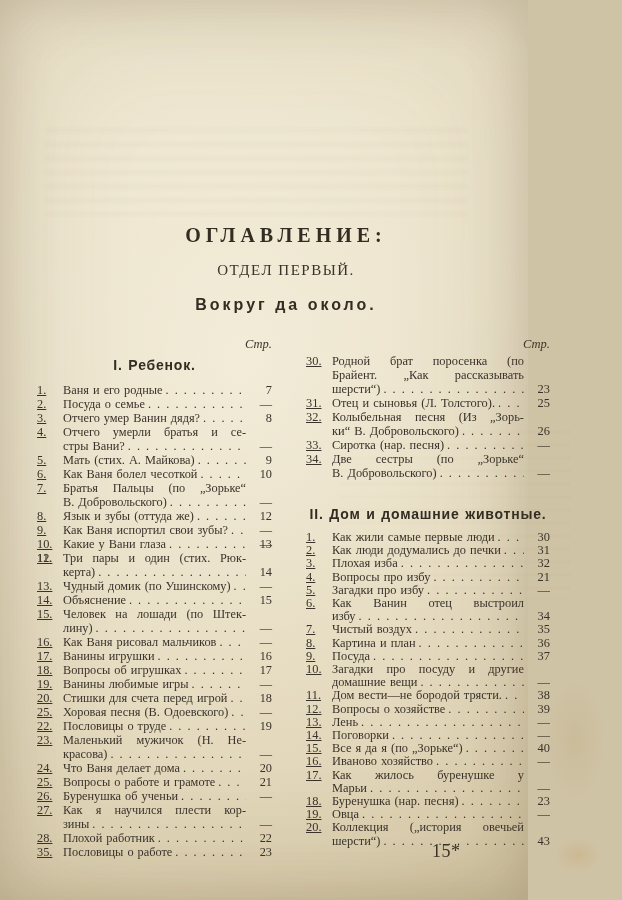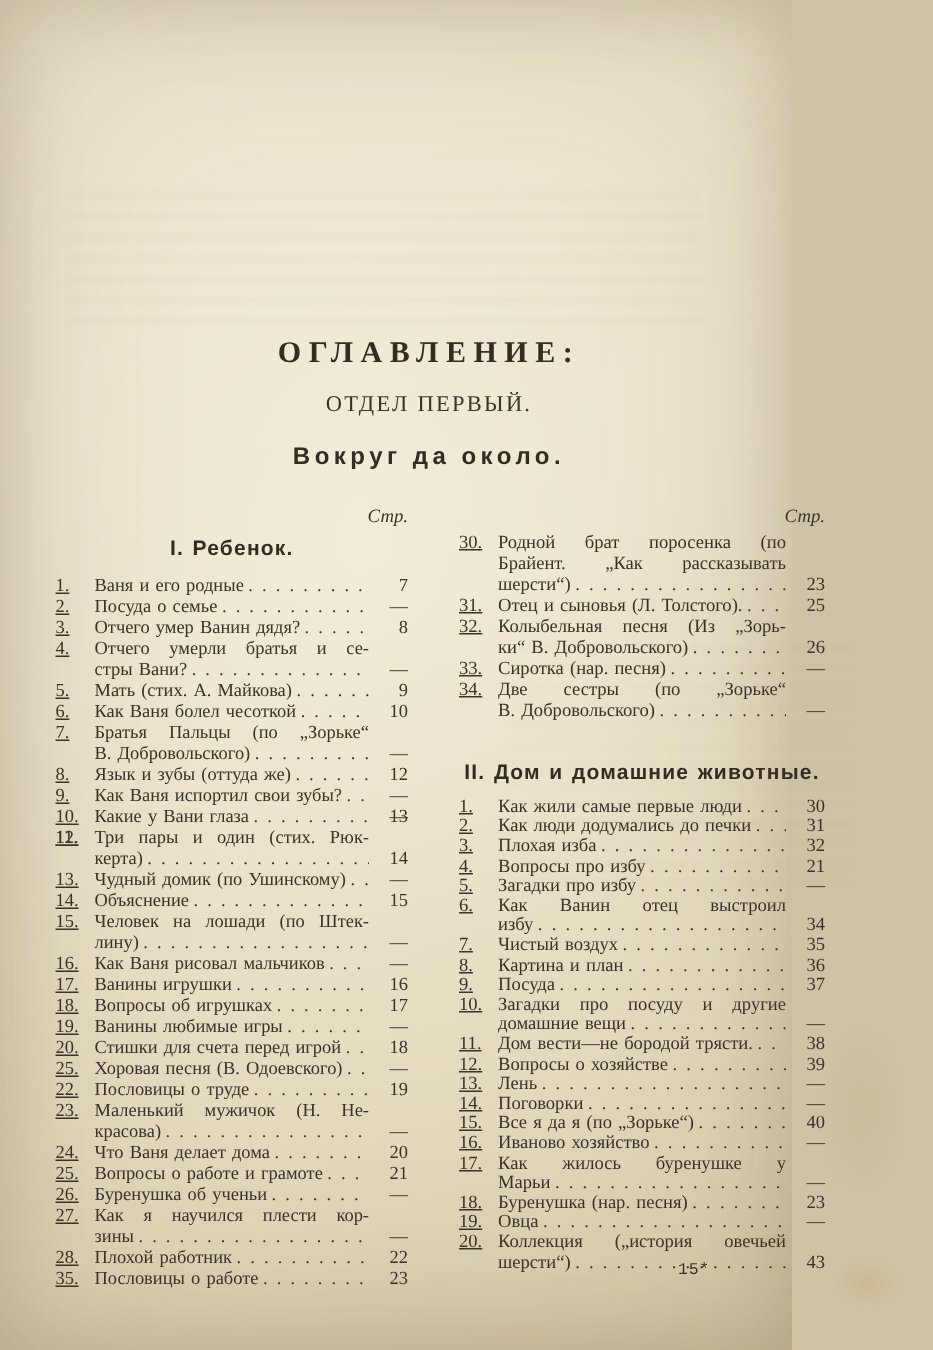--- a/index.html
+++ b/index.html
@@ -48,21 +48,21 @@
   .entry .num{position:absolute;left:0;top:0;width:21px;line-height:14px;text-decoration:underline;}
   .entry .page{position:absolute;right:0;bottom:0;width:24px;text-align:right;line-height:14px;}
   .entry .body{display:block;}
   .entry .line{line-height:14px;}
   .line.fill{display:block;text-align:justify;text-align-last:justify;}
   .line.last{display:flex;align-items:baseline;font-family:Liberation Serif, serif;}
   .leader{flex:1 1 0;min-width:0;overflow:hidden;white-space:nowrap;margin-left:3px;}
   .leader::after{content:" .  .  .  .  .  .  .  .  .  .  .  .  .  .  .  .  .  .  .  .  .  .  .  .";letter-spacing:1px;}
   .tight .line,.tight .num,.tight .page{line-height:13.2px;}
 
-  .footer-mark{position:absolute;left:452px;top:841px;font-size:11px;letter-spacing:0.5px;color:#3a332b;font-family:Liberation Mono, monospace;}
+  .footer-mark{position:absolute;left:432px;top:841px;font-size:18px;letter-spacing:0.5px;color:#3a332b;}
 </style>
 </head>
 <body>
 
 <div class="sheet">
   <div class="ghost ghost-a"></div>
   <div class="ghost ghost-b"></div>
   <div class="stain-1"></div>
   <div class="stain-2"></div>
 

